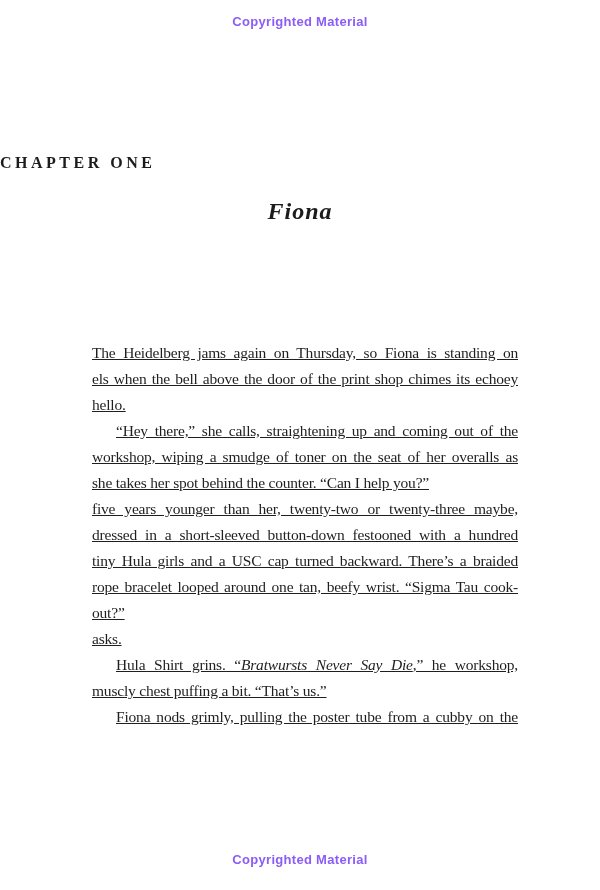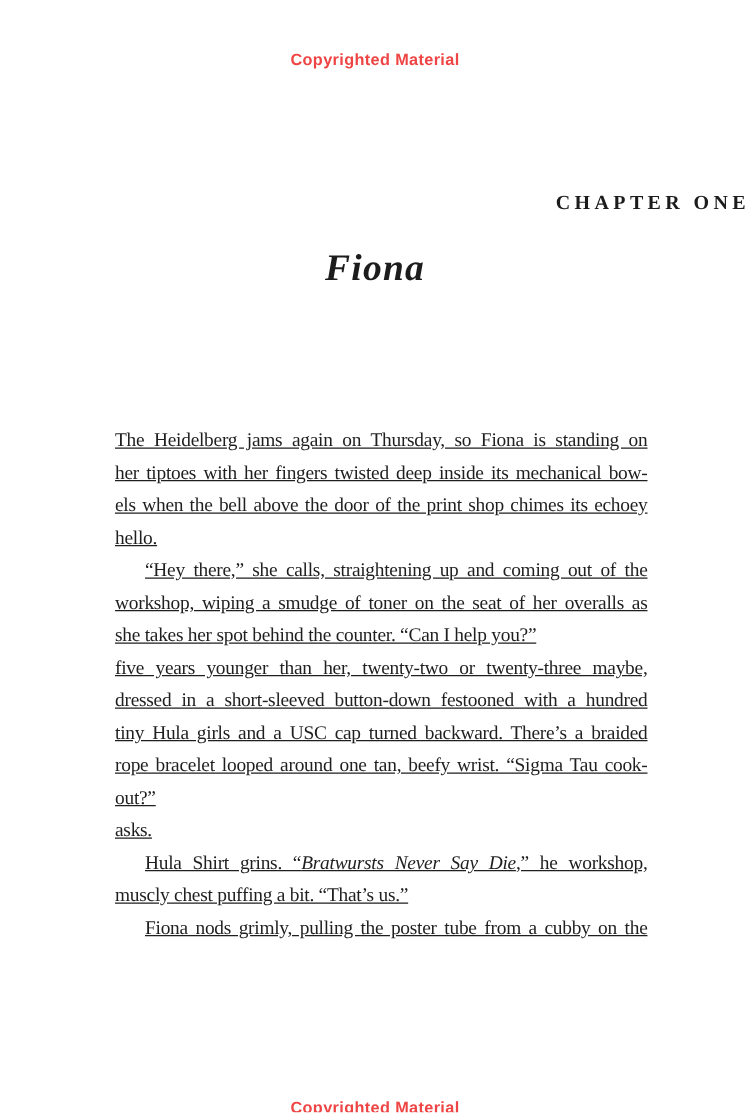--- a/index.html
+++ b/index.html
@@ -17,46 +17,45 @@
   }
   .copyright {
     position: absolute;
     left: 0;
     width: 600px;
     text-align: center;
     font-family: "Liberation Sans", sans-serif;
     font-size: 13px;
     font-weight: 600;
     letter-spacing: 0.3px;
-    color: #ef4444;
-    margin-top: 26px;
+    color: #8b5cf6;
   }
   .copyright.top { top: 14px; }
   .copyright.bottom { top: 852px; }
 
   .chapter-label {
     position: absolute;
     top: 154px;
     left: 0;
     width: 600px;
-    text-align: right;
+    text-align: left;
     font-family: "Liberation Serif", serif;
     font-size: 16px;
     font-weight: 600;
     letter-spacing: 3.5px;
     color: #1c1c1c;
   }
   .chapter-title {
     position: absolute;
     top: 198px;
     left: 0;
     width: 600px;
     text-align: center;
     font-family: "Liberation Serif", serif;
-    font-size: 30px;
+    font-size: 24px;
     font-weight: bold;
     font-style: italic;
     letter-spacing: 1px;
     color: #1c1c1c;
   }
 
   .body-text {
     position: absolute;
     top: 340px;
     left: 92px;
@@ -84,21 +83,20 @@
 
   <div class="copyright top">Copyrighted Material</div>
 
   <div class="chapter-label">CHAPTER ONE</div>
 
   <div class="chapter-title">Fiona</div>
 
   <div class="body-text">
       <div class="para">
         <div class="line flush"><span>The Heidelberg jams again on Thursday, so Fiona is standing on</span></div>
-        <div class="line flush"><span>her tiptoes with her fingers twisted deep inside its mechanical bow-</span></div>
         <div class="line flush"><span>els when the bell above the door of the print shop chimes its echoey</span></div>
         <div class="line"><span>hello.</span></div>
       </div>
       <div class="para">
         <div class="line flush indent"><span>“Hey there,” she calls, straightening up and coming out of the</span></div>
         <div class="line flush"><span>workshop, wiping a smudge of toner on the seat of her overalls as</span></div>
         <div class="line"><span>she takes her spot behind the counter. “Can I help you?”</span></div>
       </div>
       <div class="para">
         <div class="line flush"><span>five years younger than her, twenty-two or twenty-three maybe,</span></div>

